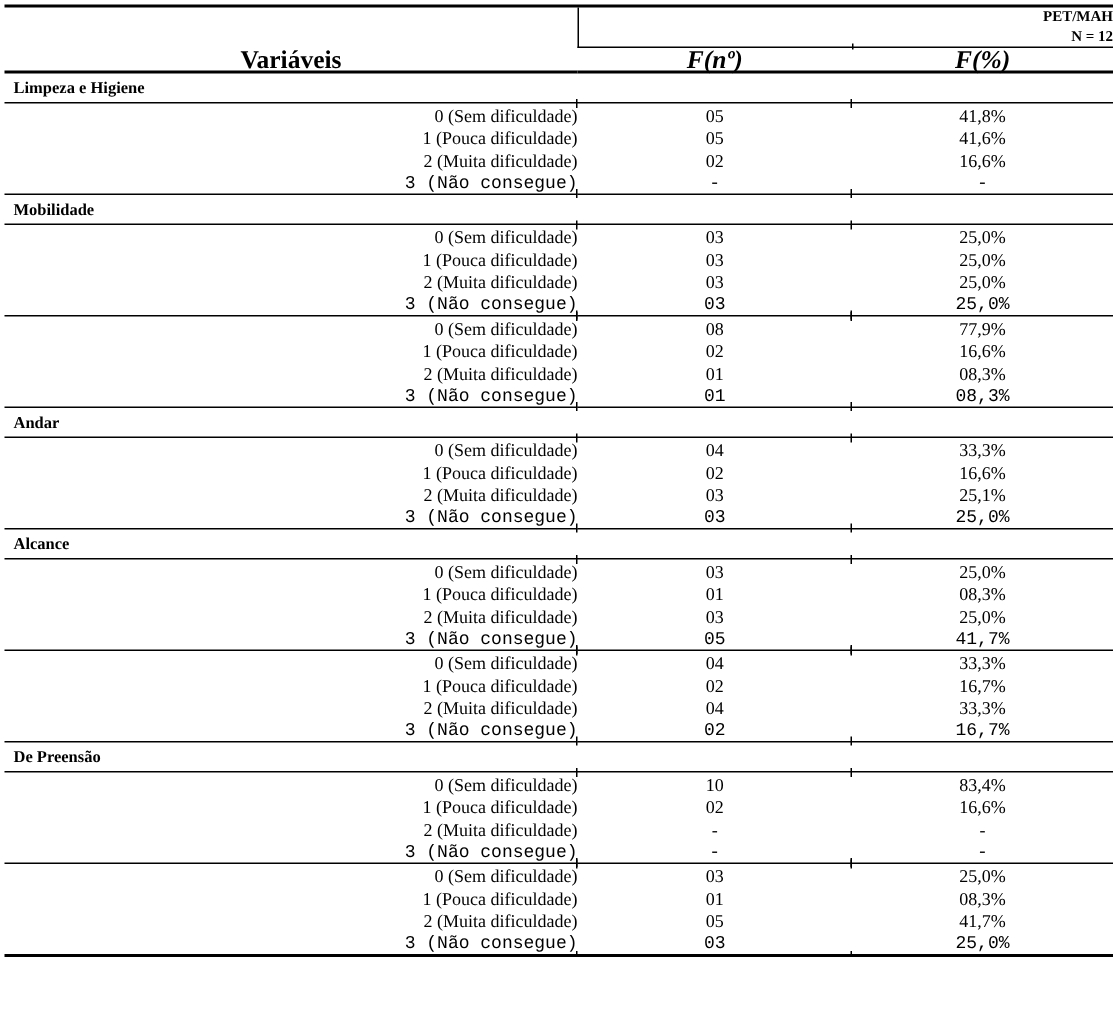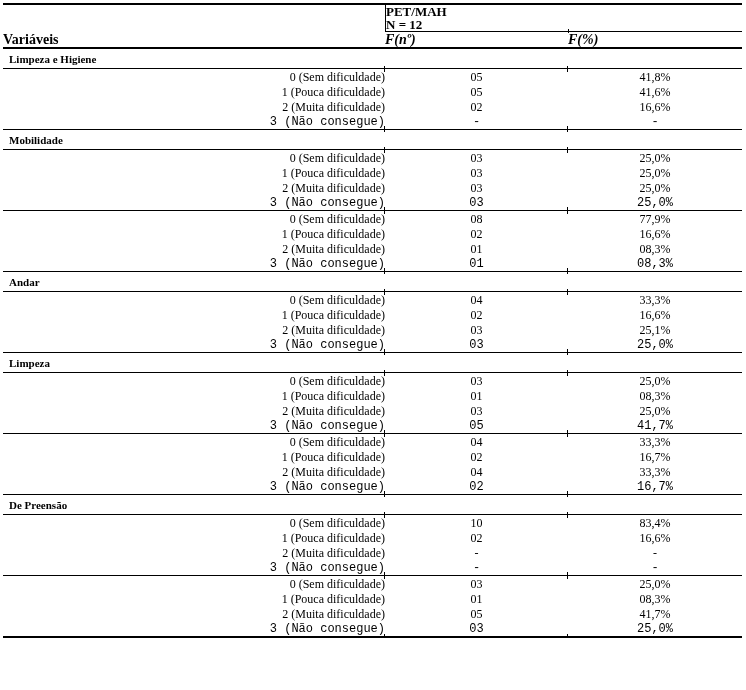--- a/index.html
+++ b/index.html
@@ -39,41 +39,42 @@
     font-size: 12px;
     line-height: 14px;
     overflow: visible;
   }
   
   tr.group-row td.spacer { height: 26px; border: none; }
   tr.group-row td.group-cell {
     height: 26px;
     border-left: 1px solid #000;
     border-bottom: 1px solid #000;
-    text-align: left;
+    text-align: right;
     font-weight: bold;
-    font-size: 13px;
+    font-size: 10px;
   }
   tr.group-row td.group-cell .line { line-height: 13px; }
   
   tr.group-row td.group-cell::after {
     content: "";
     position: absolute;
     left: 182px;
     bottom: -2px;
     width: 1px;
     height: 4px;
     background: #000;
   }
   
   tr.cols-row td {
     height: 15px;
     border-bottom: 2px solid #000;
     font-weight: bold;
-    font-size: 14px;
+    text-align: center;
+    font-size: 17px;
   }
   tr.cols-row td.fcol { font-style: italic; }
   
   tr.section-row td {
     height: 19px;
     font-weight: bold;
     font-size: 11px;
     text-align: left;
     padding-left: 6px;
     border-bottom: 1px solid #000;
@@ -236,21 +237,21 @@
     <td class="val">25,1%</td>
   </tr>
 
   <tr class="data-row last">
     <td class="lbl">3 (Não consegue)</td>
     <td class="val">03</td>
     <td class="val">25,0%</td>
   </tr>
 
   <tr class="section-row">
-    <td colspan="3">Limpeza</td>
+    <td colspan="3">Alcance</td>
   </tr>
 
   <tr class="data-row first">
     <td class="lbl">0 (Sem dificuldade)</td>
     <td class="val">03</td>
     <td class="val">25,0%</td>
   </tr>
 
   <tr class="data-row">
     <td class="lbl">1 (Pouca dificuldade)</td>

